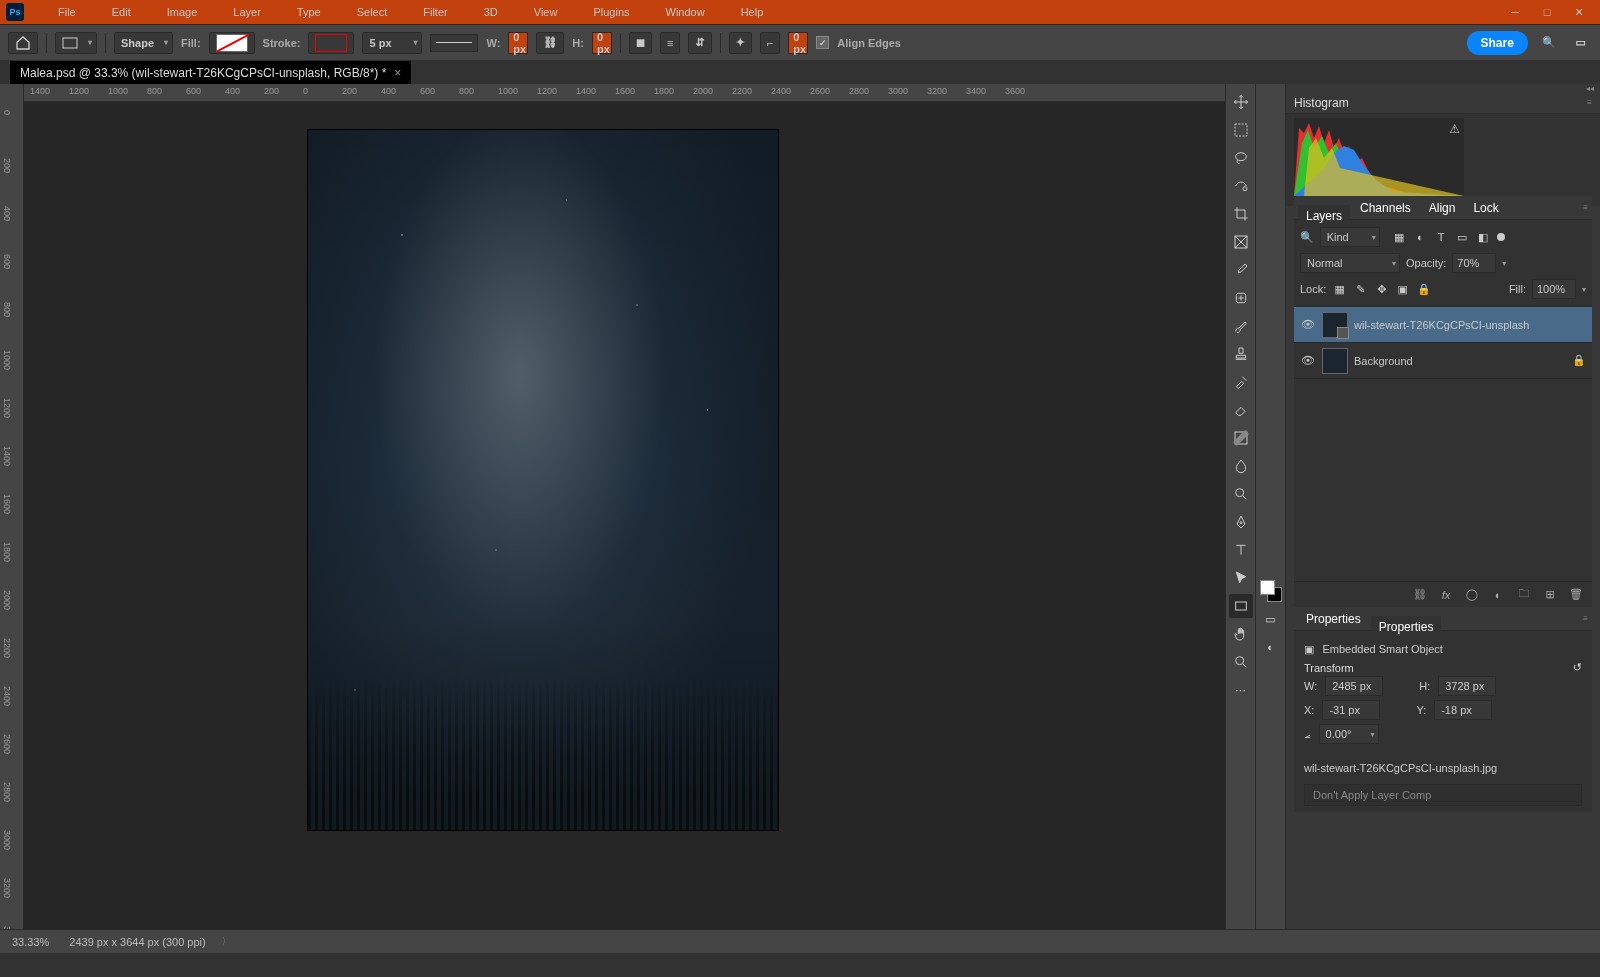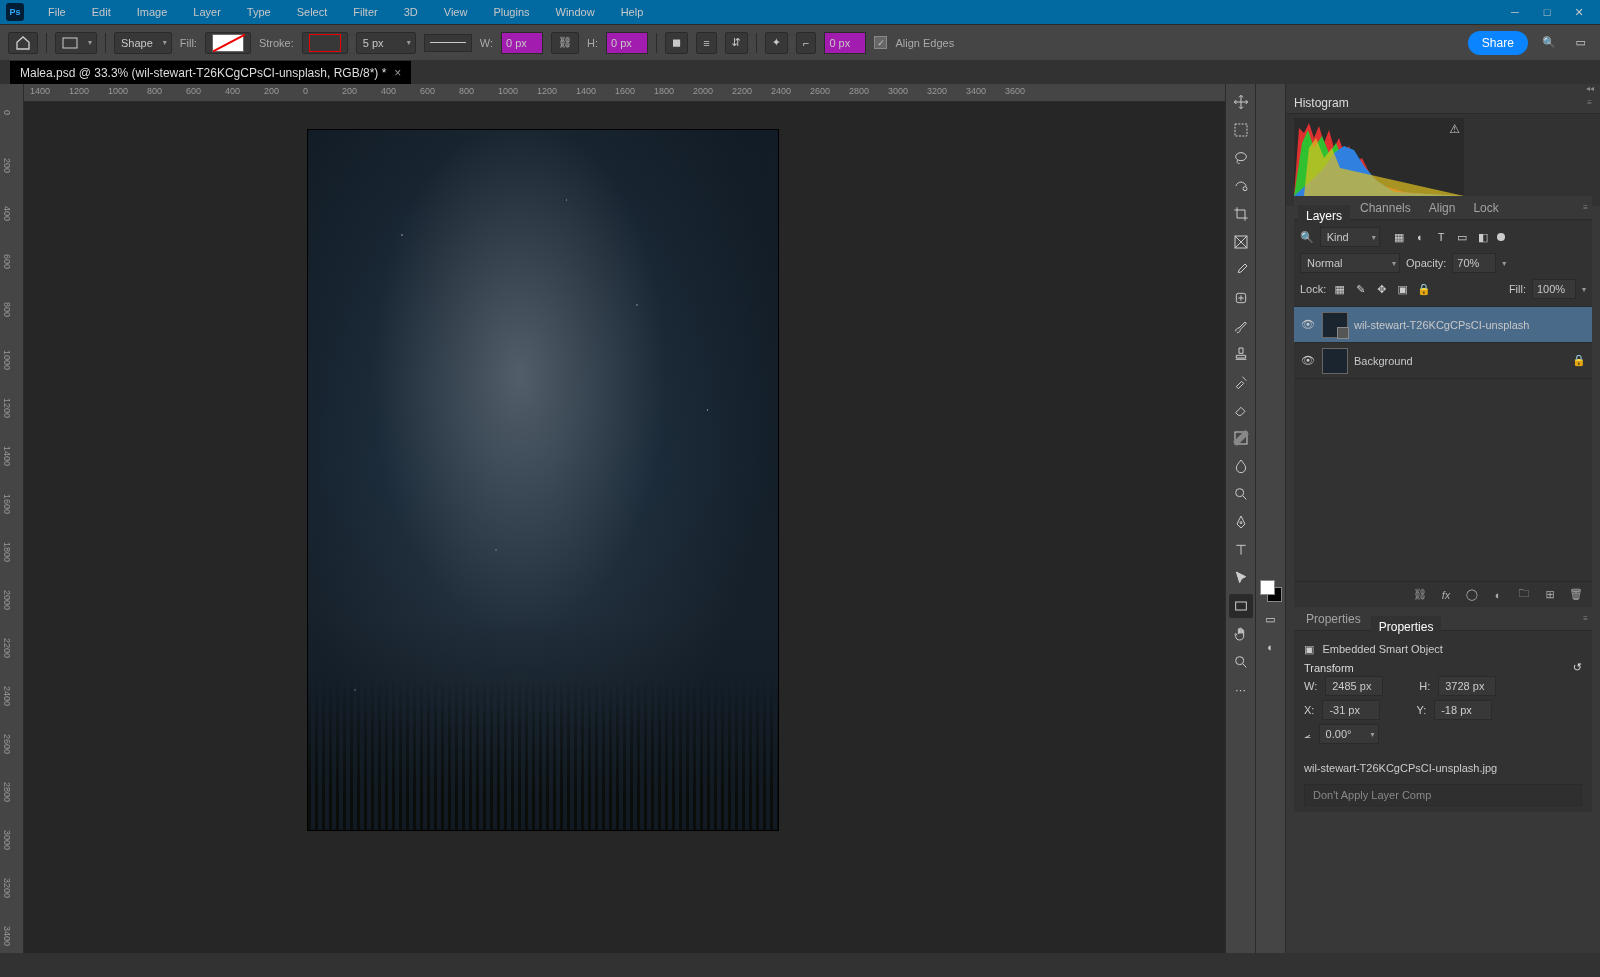--- a/index.html
+++ b/index.html
@@ -1,31 +1,31 @@
 <!DOCTYPE html>
 <html><head>
 <meta charset="utf-8">
 <style>
 * { margin:0; padding:0; box-sizing:border-box; font-family:"Segoe UI",Tahoma,sans-serif; user-select:none; }
 body { width:1600px; height:977px; background:#323232; color:#c8c8c8; font-size:11px; overflow:hidden; position:relative; }
 
 
-.menu-bar { height:24px; background:#0369a1; display:flex; align-items:center; padding:0 6px; gap:10px;justify-content:center; }
+.menu-bar { height:24px; background:#c2410c; display:flex; align-items:center; padding:0 6px; gap:20px;justify-content:center; }
 .ps-logo { width:18px; height:18px; background:#001e36; border-radius:3px; display:flex; align-items:center; justify-content:center; color:#31a8ff; font-weight:bold; font-size:9px; margin-right:6px; }
 .menu-item { padding:3px 8px; cursor:pointer; }
 .win-controls { margin-left:auto; display:flex; gap:2px; }
 .win-btn { width:30px; height:20px; display:flex; align-items:center; justify-content:center; cursor:pointer; }
 
 
-.options-bar { height:36px; background:#454545; border-top:1px solid #2a2a2a; display:flex; align-items:center; padding:0 8px; gap:8px; }
+.options-bar { height:36px; background:#454545; border-top:1px solid #2a2a2a; display:flex; align-items:center; padding:0 8px; gap:8px;font-weight:bold; }
 .opt-btn { height:22px; padding:0 6px; background:#383838; border:1px solid #2a2a2a; display:flex; align-items:center; justify-content:center; cursor:pointer; border-radius:2px; }
 .opt-drop { height:22px; background:#383838; border:1px solid #2a2a2a; padding:0 18px 0 6px; display:flex; align-items:center; position:relative; cursor:pointer; border-radius:2px; }
 .opt-drop::after { content:"▾"; position:absolute; right:4px; font-size:8px; color:#999; }
 .opt-label { color:#aaa; }
-.opt-field { width:42px; height:22px; background:#a21caf; border:1px solid #2a2a2a; padding:0 4px; display:flex; align-items:center; }
+.opt-field { width:20px; height:22px; background:#c2410c; border:1px solid #2a2a2a; padding:0 4px; display:flex; align-items:center; }
 .swatch-none { width:32px; height:18px; background:white; position:relative; border:1px solid #666; }
 .swatch-none::after { content:""; position:absolute; left:-2px; top:7px; width:36px; height:2px; background:#e00; transform:rotate(-28deg); }
 .swatch-red { width:32px; height:18px; border:1px solid #e00; background:#383838; }
 .stroke-line { width:48px; height:18px; border:1px solid #2a2a2a; display:flex; align-items:center; justify-content:center; background:#383838; }
 .stroke-line > div { width:36px; height:1px; background:#ccc; }
 .share-btn { margin-left:auto; background:#0a84ff; color:#fff; border-radius:12px; height:24px; padding:0 14px; display:flex; align-items:center; cursor:pointer; font-size:12px; }
 .checkbox { width:13px; height:13px; background:#666; border:1px solid #888; display:flex; align-items:center; justify-content:center; font-size:9px; }
 
 
 .tab-bar { height:24px; background:#323232; display:flex; align-items:flex-end; padding-left:10px; }
@@ -69,21 +69,21 @@
 .right-dock { width:315px; background:#383838; border-left:1px solid #2a2a2a; display:flex; flex-direction:column; }
 .panel-header { height:22px; background:#383838; display:flex; align-items:center; padding:0 8px; color:#ddd; font-size:12px; border-bottom:1px solid #2a2a2a; }
 .panel-header .spacer { flex:1; }
 .collapse-icon { font-size:8px; color:#888; cursor:pointer; }
 .histogram-panel { height:92px; background:#323232; padding:4px 8px; position:relative; }
 .histo-box { width:170px; height:78px; position:relative; background:#2a2a2a; }
 .histo-shape { position:absolute; bottom:0; left:0; }
 .histo-warn { position:absolute; right:4px; top:4px; color:#ccc; font-size:12px; }
 
 .tabs-row { height:24px; display:flex; align-items:center; padding:0 4px; gap:2px; background:#383838; border-bottom:1px solid #2a2a2a; }
-.tab { padding:4px 8px; color:#a3a3a3; cursor:pointer; font-size:12px; }
+.tab { padding:4px 8px; color:#ffffff; cursor:pointer; font-size:12px; }
 .tab.active { color:#fff; background:#323232;margin-top:16px; }
 .panel-body { background:#323232; padding:4px 6px; }
 .ctrl-row { display:flex; align-items:center; gap:6px; height:26px; }
 .mini-drop { height:20px; background:#383838; border:1px solid #2a2a2a; padding:0 16px 0 6px; display:flex; align-items:center; position:relative; font-size:11px; min-width:60px; }
 .mini-drop::after { content:"▾"; position:absolute; right:3px; font-size:8px; color:#999; }
 .mini-field { height:20px; width:44px; background:#383838; border:1px solid #2a2a2a; padding:0 4px; display:flex; align-items:center; font-size:11px; }
 .filter-icons { display:flex; gap:6px; margin-left:6px; }
 .fi { width:15px; height:15px; display:flex; align-items:center; justify-content:center; color:#ccc; cursor:pointer; }
 
 .layers-list { background:#323232; height:275px; overflow:auto; border-top:1px solid #2a2a2a; }
@@ -500,13 +500,18 @@
           <div class="mini-drop">0.00°</div>
         </div>
         <div style="height:16px"></div>
         <div>wil-stewart-T26KCgCPsCI-unsplash.jpg</div>
         <div class="layercomp-drop">Don't Apply Layer Comp</div>
       </div>
     </div>
   </div>
 </div>
 
+<div class="status-bar">
+  <div class="sb-item">33.33%</div>
+  <div class="sb-item">2439 px x 3644 px (300 ppi)</div>
+  <span style="font-size:9px;color:#888">〉</span>
+</div>
 
 </div>
 </body></html>

